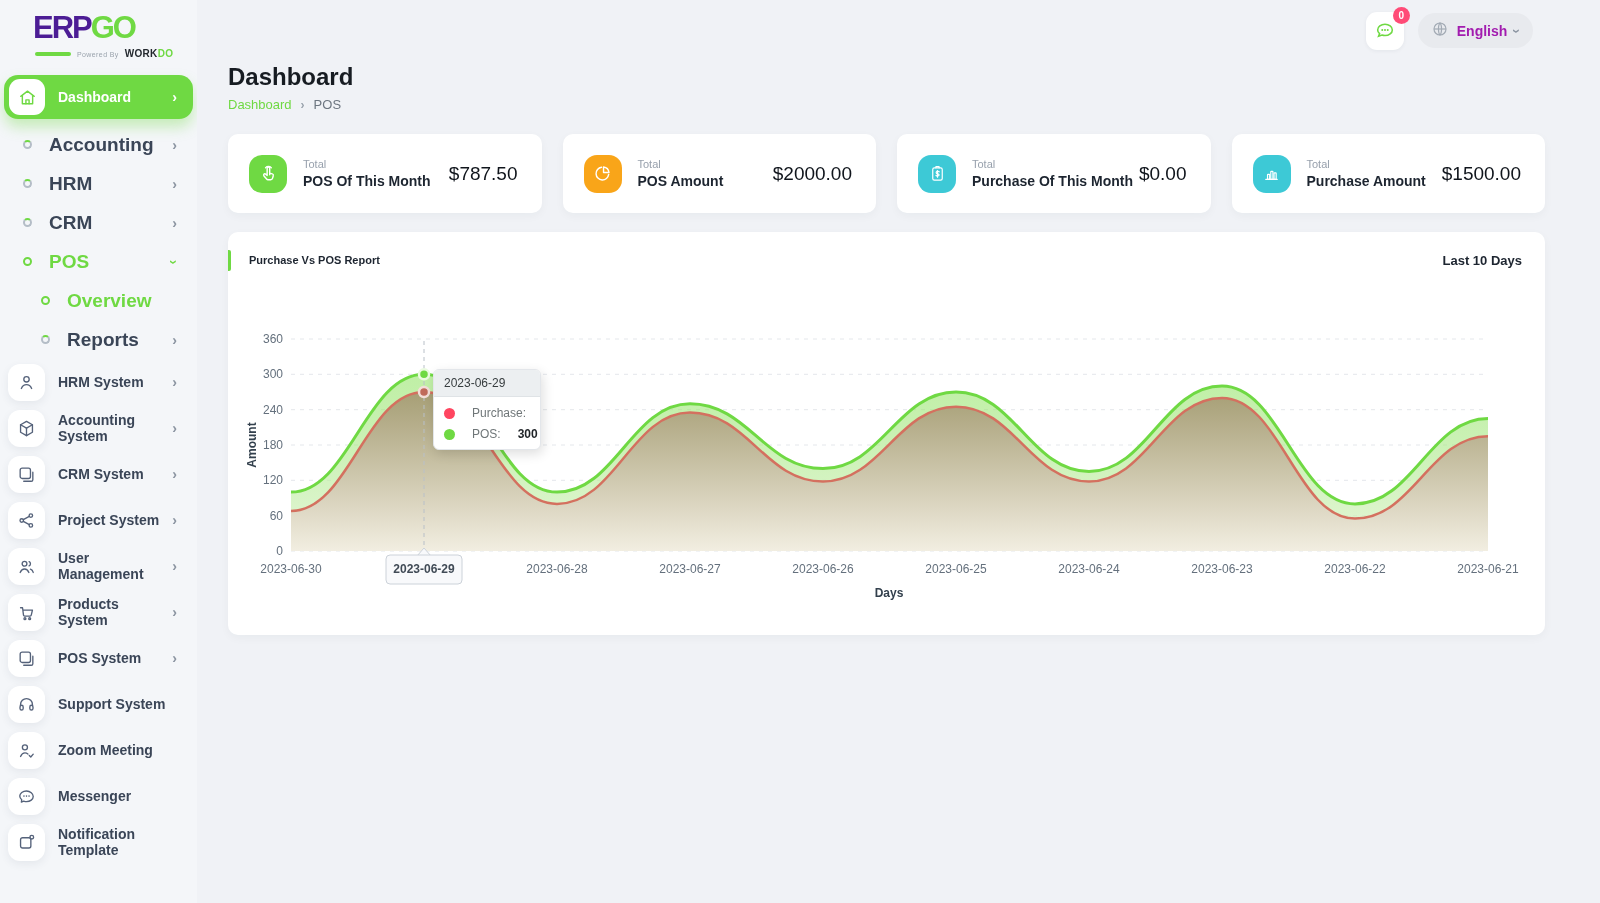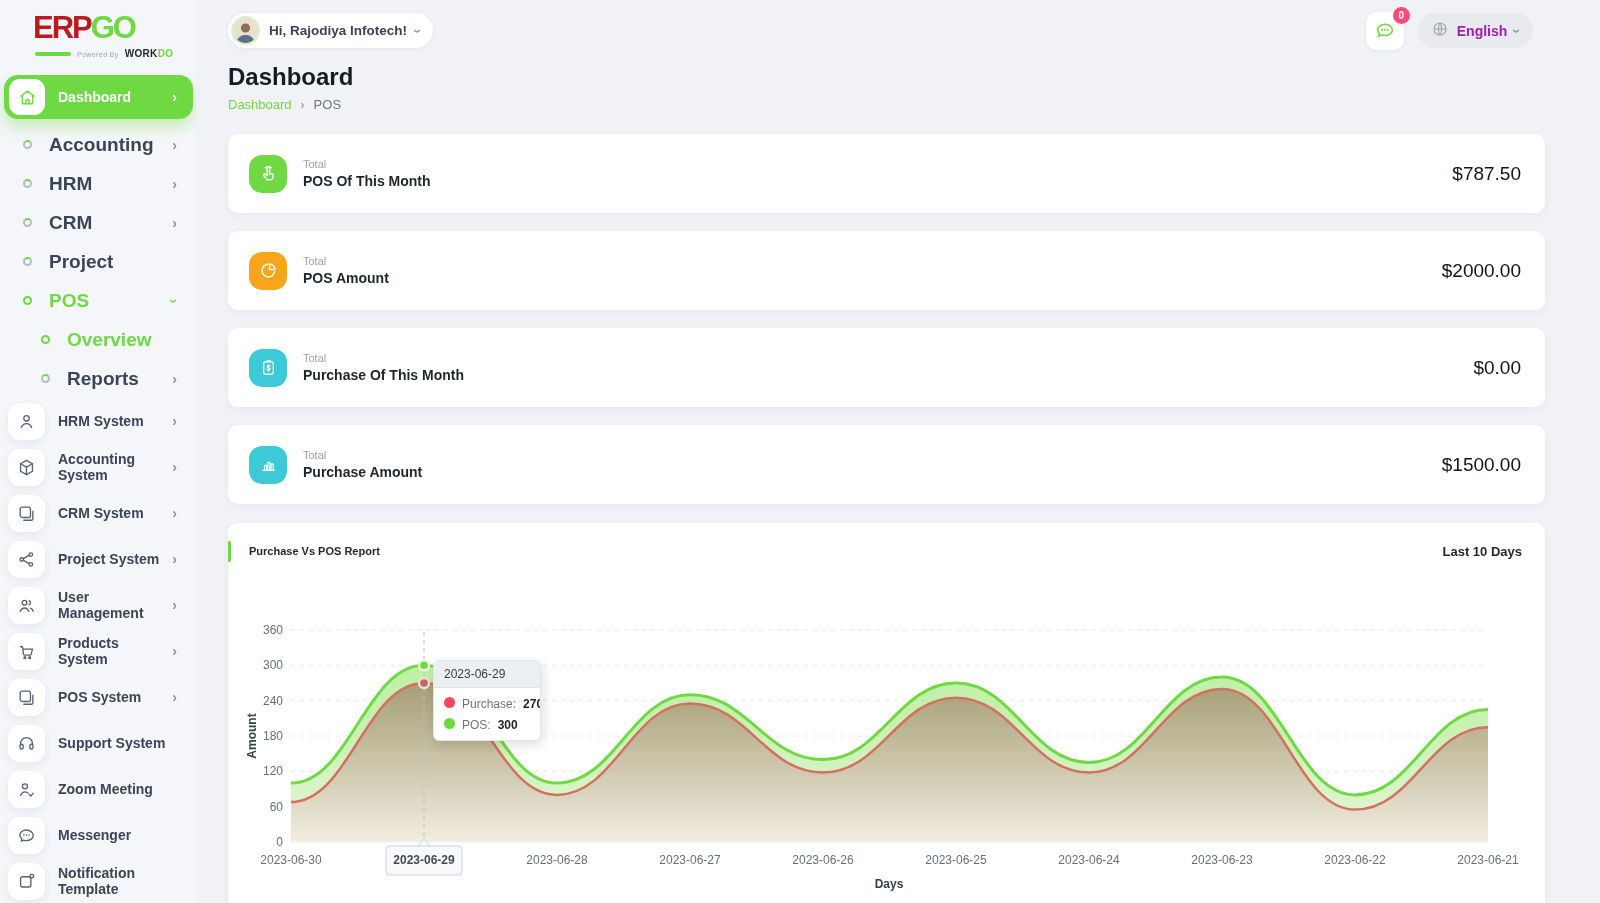--- a/index.html
+++ b/index.html
@@ -3,21 +3,21 @@
 <meta charset="utf-8">
 <style>
   * { margin:0; padding:0; box-sizing:border-box; }
   html,body { width:1600px; height:903px; overflow:hidden; }
   body { font-family:"Liberation Sans", sans-serif; background:#f0f2f6; color:#2b3442; }
 
   
   .sidebar { position:fixed; left:0; top:0; bottom:0; width:197px; background:#f4f6f9; overflow:hidden; z-index:5; }
   .logo { padding:12px 0 0 33px; line-height:1; }
   .logo-main { font-size:31px; font-weight:900; letter-spacing:-2px; }
-  .logo-erp { color:#b91c1c; }
+  .logo-erp { color:#4c1d95; }
   .logo-go { color:#6fd943; }
   .logo-sub { display:flex; align-items:center; gap:6px; margin:6px 0 0 2px; }
   .logo-line { width:36px; height:4px; border-radius:2px; background:#6fd943; }
   .logo-powered { font-size:7px; color:#9aa3ad; letter-spacing:.4px; }
   .logo-work { font-size:10px; font-weight:800; color:#23282e; letter-spacing:.3px; }
   .logo-do { color:#6fd943; }
 
   .dash-pill { margin:16px 4px 0 4px; height:44px; background:#6fd943; border-radius:14px;
                display:flex; align-items:center; padding:0 16px 0 5px; cursor:pointer;
                box-shadow:0 8px 14px rgba(111,217,67,.35); }
@@ -60,21 +60,21 @@
   .lang-label { color:#a21caf; font-weight:600; font-size:14px;text-align:right; }
   .globe { color:#a2aab4; }
 
   .page-head { margin-top:13px; }
   .page-title { font-size:24px; font-weight:600; color:#171c22; }
   .breadcrumb { display:flex; align-items:center; gap:9px; margin-top:6px; font-size:13px; }
   .bc-home { color:#6fd943; cursor:pointer; }
   .bc-sep { color:#9aa3ad; font-size:12px; font-weight:700; }
   .bc-cur { color:#6d7681; }
 
-  .cards-grid { display:grid; grid-template-columns:1fr; column-gap:21px; row-gap:18px; margin-top:22px; }
+  .cards-grid { display:grid; grid-template-columns:1fr 1fr 1fr 1fr; column-gap:21px; row-gap:18px; margin-top:22px; }
   .stat-card { background:#fff; border-radius:10px; height:79px; display:flex; align-items:center;
                padding:0 24px 0 21px; box-shadow:0 3px 10px rgba(30,40,60,.04); }
   .stat-icon { width:38px; height:38px; border-radius:13px; color:#fff; flex:none;
                display:flex; align-items:center; justify-content:center; }
   .stat-text { margin-left:16px; }
   .kicker { font-size:11px; color:#98a1ad; }
   .stat-label { font-size:14px; font-weight:700; color:#1d2530; margin-top:3px; }
   .stat-value { margin-left:auto; font-size:19px; font-weight:400; color:#10151c; }
 
   .chart-card { background:#fff; border-radius:10px; margin-top:19px; height:403px; position:relative;
@@ -83,21 +83,21 @@
   .chart-head::before { content:""; position:absolute; left:0; top:18px; width:3px; height:21px; background:#6fd943; border-radius:0 2px 2px 0; }
   .chart-title { font-size:11px; font-weight:700; color:#1d2530; }
   .chart-range { margin-left:auto; font-size:13px; font-weight:700; color:#1d2530; }
   .chart-wrap { position:relative; }
   .chart-wrap svg text { font-family:"Liberation Sans", sans-serif; }
 
   .apex-tooltip { position:absolute; left:205px; top:81px; width:108px; background:#fff; border:1px solid #e3e6ea;
                   border-radius:6px; box-shadow:2px 4px 12px rgba(0,0,0,.13); overflow:hidden; z-index:3; }
   .tt-head { background:#eceff1; border-bottom:1px solid #dfe3e6; padding:6px 10px; font-size:12px; color:#373d3f; }
   .tt-rows { padding:3px 0 7px; }
-  .tt-row { display:flex; align-items:flex-start; gap:7px; padding:6px 10px 1px; }
+  .tt-row { display:flex; align-items:center; gap:17px; padding:6px 10px 1px; }
   .tt-dot { width:11px; height:11px; border-radius:50%; flex:none; }
   .tt-label { font-size:12px; color:#6f7678; }
   .tt-val { font-size:12px; font-weight:700; color:#1f2327; }
 </style>
 </head>
 <body>
 
 <div class="sidebar">
   <div class="logo">
     <div class="logo-main"><span class="logo-erp">ERP</span><span class="logo-go">GO</span></div>
@@ -129,24 +129,20 @@
       <div class="side-item">
         <span class="bullet"></span>
         <span class="lbl">HRM</span>
         <span class="chev">›</span>
       </div>
       <div class="side-item">
         <span class="bullet"></span>
         <span class="lbl">CRM</span>
         <span class="chev">›</span>
       </div>
-      <div class="side-item">
-        <span class="bullet"></span>
-        <span class="lbl">Project</span>
-      </div>
       <div class="side-item green">
         <span class="bullet"></span>
         <span class="lbl">POS</span>
         <span class="chev green down">›</span>
       </div>
     </div>
   <div id="sidebar-pos-sub">
       <div class="side-item sub green">
         <span class="bullet"></span>
         <span class="lbl">Overview</span>
@@ -271,31 +267,20 @@
           </svg>
         </span>
         <span class="lbl">Notification Template</span>
       </div>
     </div>
 </div>
 
 <div class="main">
 
   <div class="top-header">
-    <div class="user-pill">
-      <span class="avatar">
-        <svg width="25" height="25" viewBox="0 0 25 25">
-            <circle cx="12.5" cy="12.5" r="12.5" fill="#e9dfd2"></circle>
-            <circle cx="12.5" cy="10" r="4.6" fill="#8a6f55"></circle>
-            <path d="M3 25c1.4-5.4 5-8 9.5-8s8.1 2.6 9.5 8z" fill="#5d7185"></path>
-          </svg>
-      </span>
-      <span class="user-name">Hi, Rajodiya Infotech!</span>
-      <span class="chev down">›</span>
-    </div>
     <div class="header-right">
       <div class="chat-btn">
         <svg width="22" height="22" viewBox="0 0 24 24" fill="none" stroke="currentColor" stroke-width="1.7" stroke-linecap="round">
             <path d="M20 10.8c0 3.4-3.6 6.2-8 6.2-1.2 0-2.3-.2-3.3-.6L5 17.6l1.1-2.7C4.8 13.8 4 12.4 4 10.8 4 7.4 7.6 4.6 12 4.6s8 2.8 8 6.2z"></path>
             <path d="M9 11h.01M12 11h.01M15 11h.01" stroke-width="2.2"></path>
           </svg>
         <span class="badge">0</span>
       </div>
       <div class="lang-pill">
         <span class="globe">

